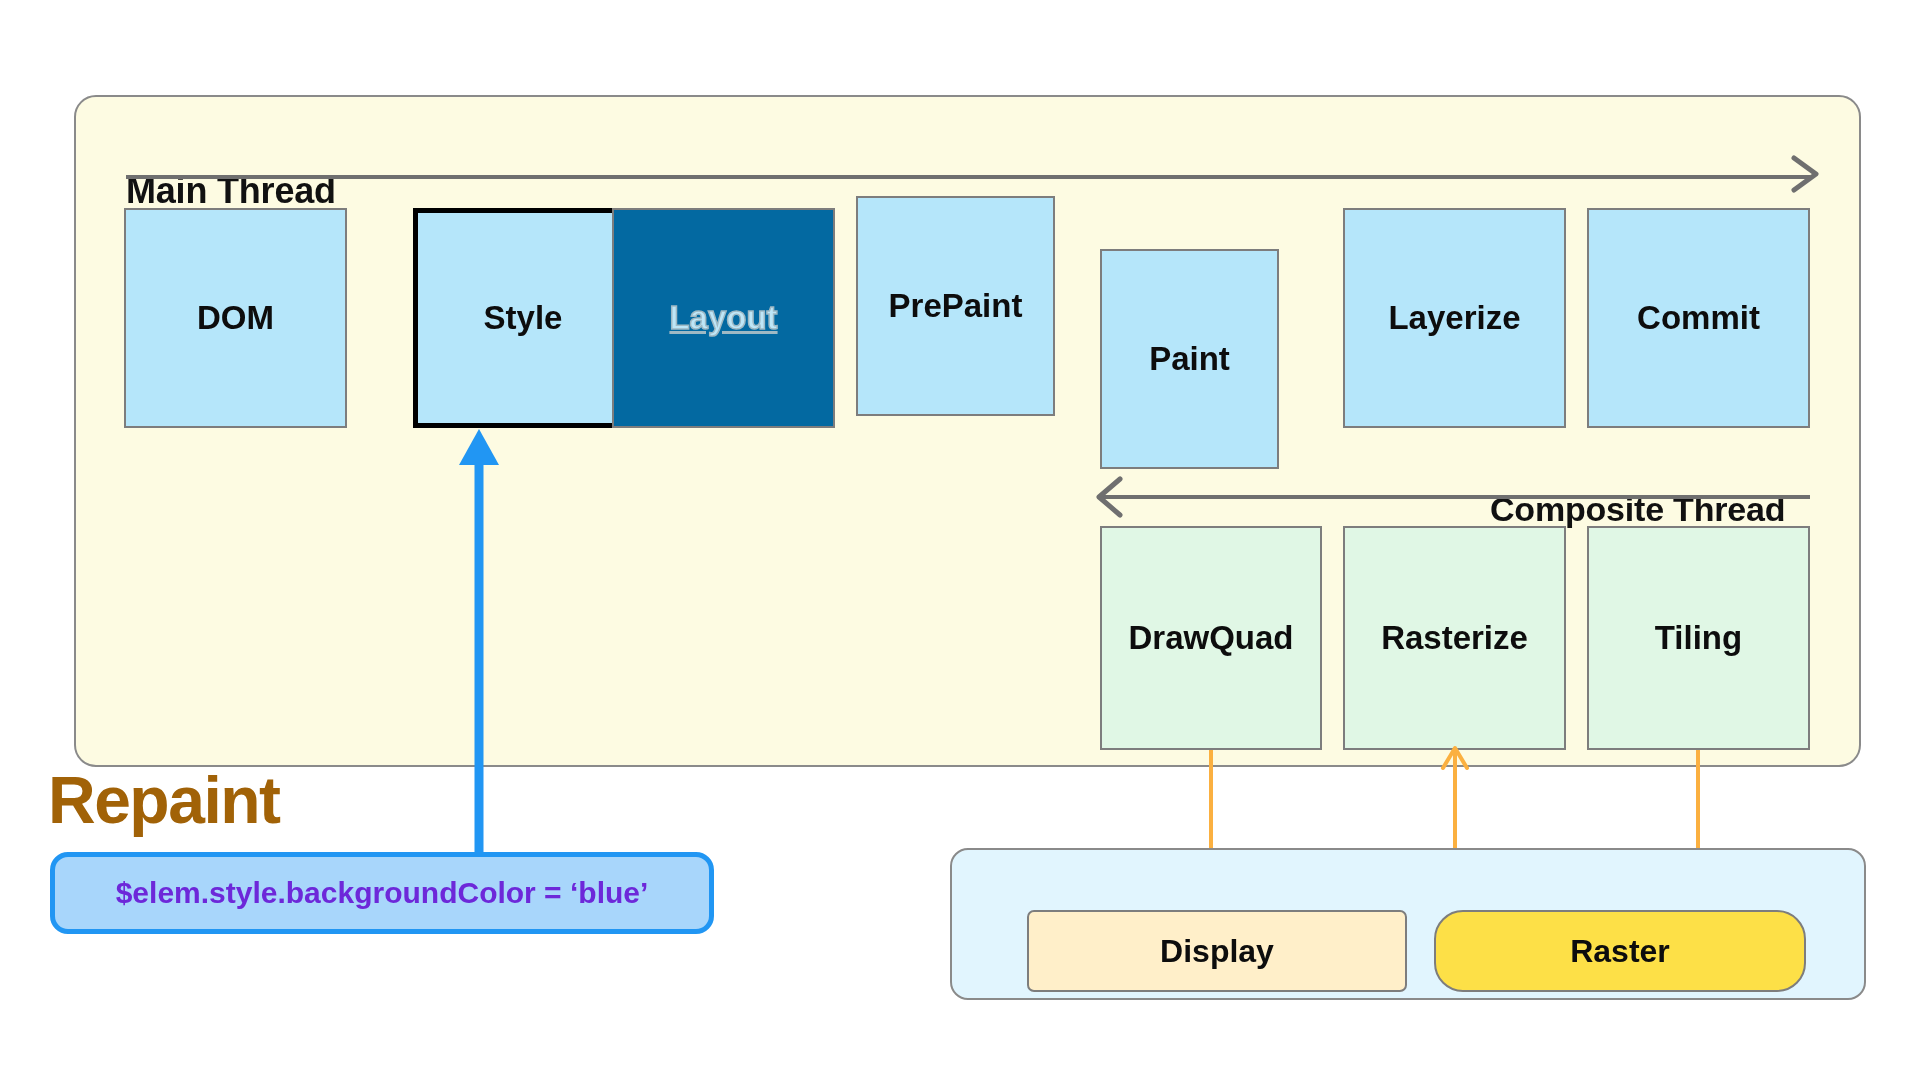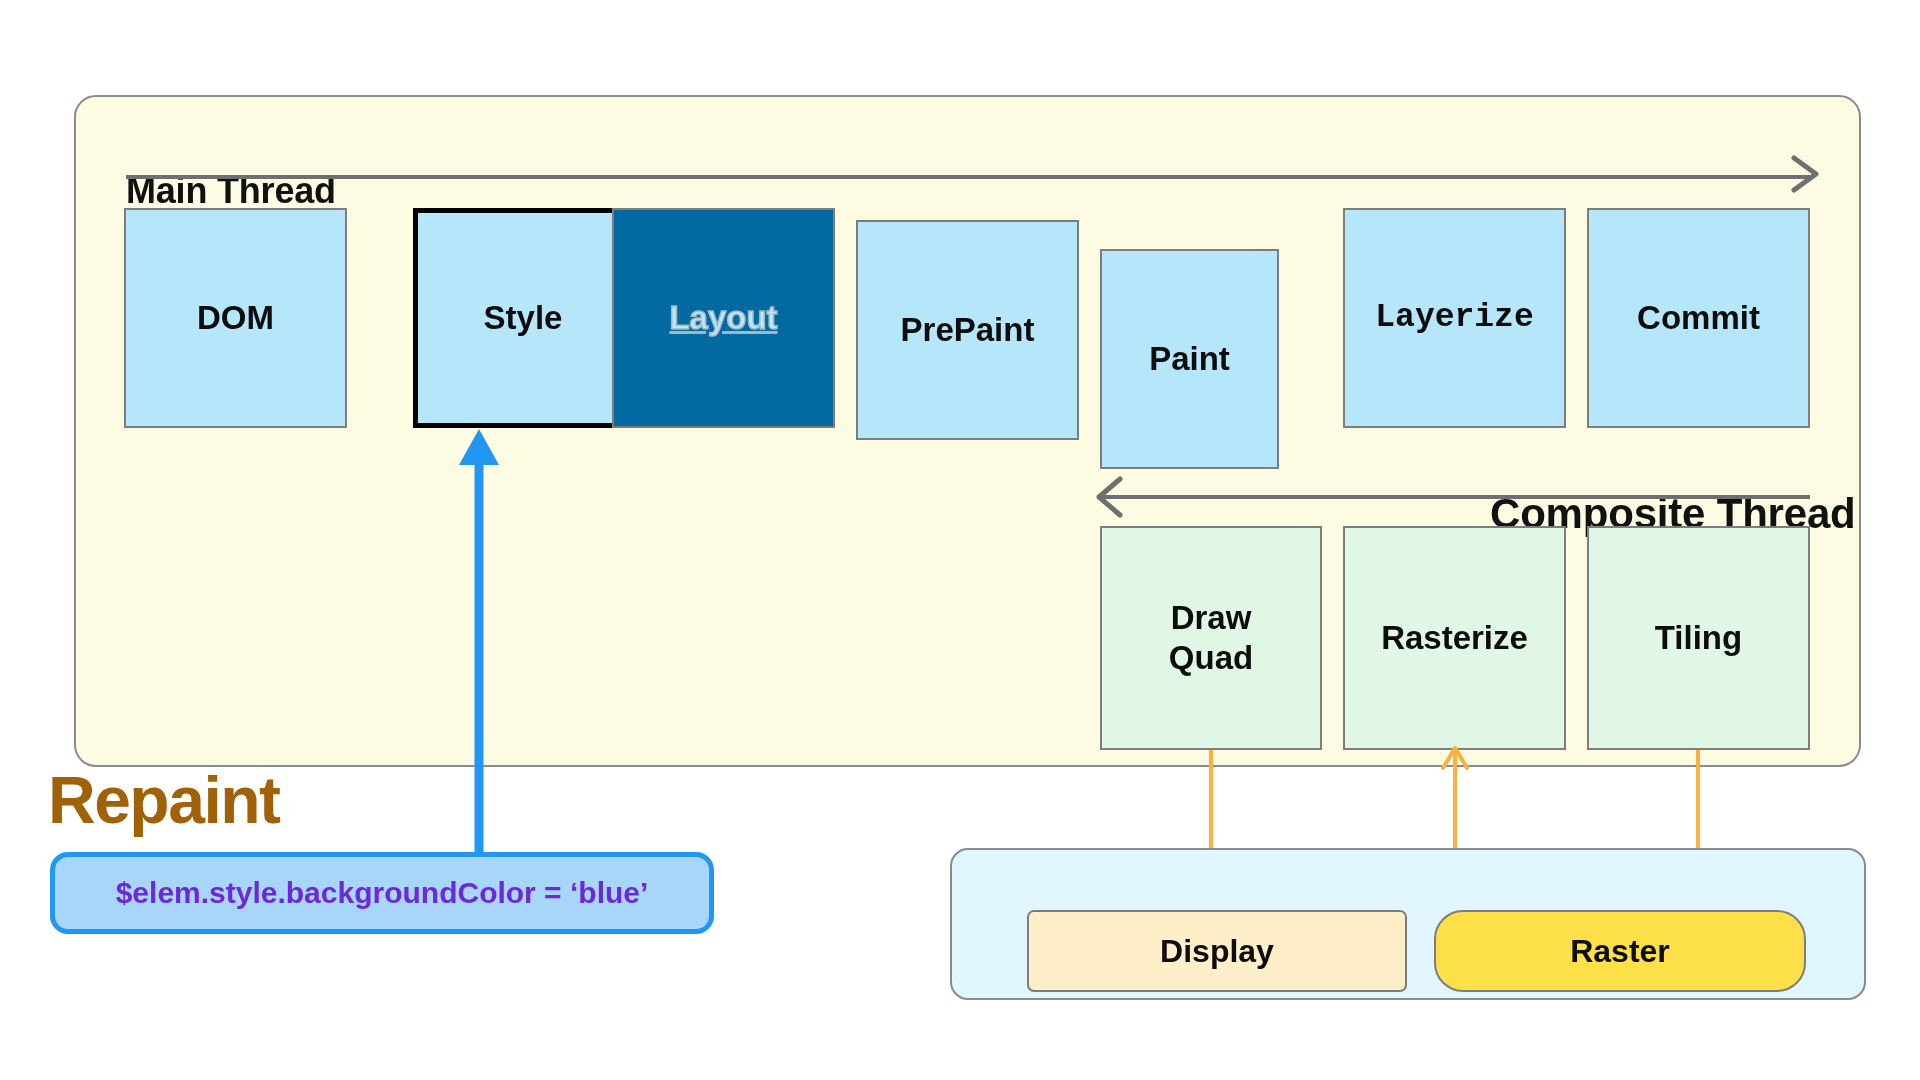--- a/index.html
+++ b/index.html
@@ -26,21 +26,21 @@
   
   .thread-head{
     position:absolute;
     font-weight:bold;
     color:#111111;
     white-space:nowrap;
     letter-spacing:-0.2px;
     margin-top:40px;
   }
   #main-thread-label{ left:126px; top:130px; font-size:36px; }
-  #composite-thread-label{ left:1490px; top:450px; font-size:42px; }
+  #composite-thread-label{ left:1490px; top:450px; font-size:34px; }
 
   
   .axis{
     position:absolute;
     height:4px;
     background:#6f6f6f;
   }
   #main-axis{ left:126px; top:175px; width:1684px; }
   #composite-axis{ left:1100px; top:495px; width:710px; }
   
@@ -144,43 +144,43 @@
   </div>
 
   <div class="stage-box active" style="left:369px;top:208px;width:220px;height:220px;margin-left:44px;">
     <span>Style</span>
   </div>
 
   <div class="stage-box skipped" style="left:612px;top:208px;width:223px;height:220px;">
     <span>Layout</span>
   </div>
 
-  <div class="stage-box" style="left:856px;top:220px;width:223px;height:220px;">
+  <div class="stage-box" style="left:856px;top:196px;width:199px;height:220px;">
     <span>PrePaint</span>
   </div>
 
   <div class="stage-box" style="left:1100px;top:221px;width:179px;height:220px;margin-top:28px;">
     <span>Paint</span>
   </div>
 
-  <div class="stage-box" style="left:1343px;top:208px;width:223px;height:220px;font-family:Liberation Mono, monospace;">
+  <div class="stage-box" style="left:1343px;top:208px;width:223px;height:220px;">
     <span>Layerize</span>
   </div>
 
   <div class="stage-box" style="left:1587px;top:208px;width:223px;height:220px;">
     <span>Commit</span>
   </div>
 
   <div class="thread-head" id="composite-thread-label">Composite Thread</div>
   <div class="axis" id="composite-axis"></div>
   <svg class="chevron" style="left:1092px;top:473px;" width="40" height="46">
     <polyline points="28,6 7,24 28,42" fill="none" stroke="#6f6f6f" stroke-width="5" stroke-linecap="round" stroke-linejoin="round"></polyline>
   </svg>
 
-  <div class="stage-box composite" style="left:1100px;top:526px;width:222px;height:224px;flex-direction:column;">
+  <div class="stage-box composite" style="left:1100px;top:526px;width:222px;height:224px;flex-direction:row;">
     <span>Draw</span>
     <span>Quad</span>
   </div>
 
   <div class="stage-box composite" style="left:1343px;top:526px;width:223px;height:224px;">
     <span>Rasterize</span>
   </div>
 
   <div class="stage-box composite" style="left:1587px;top:526px;width:223px;height:224px;">
     <span>Tiling</span>

